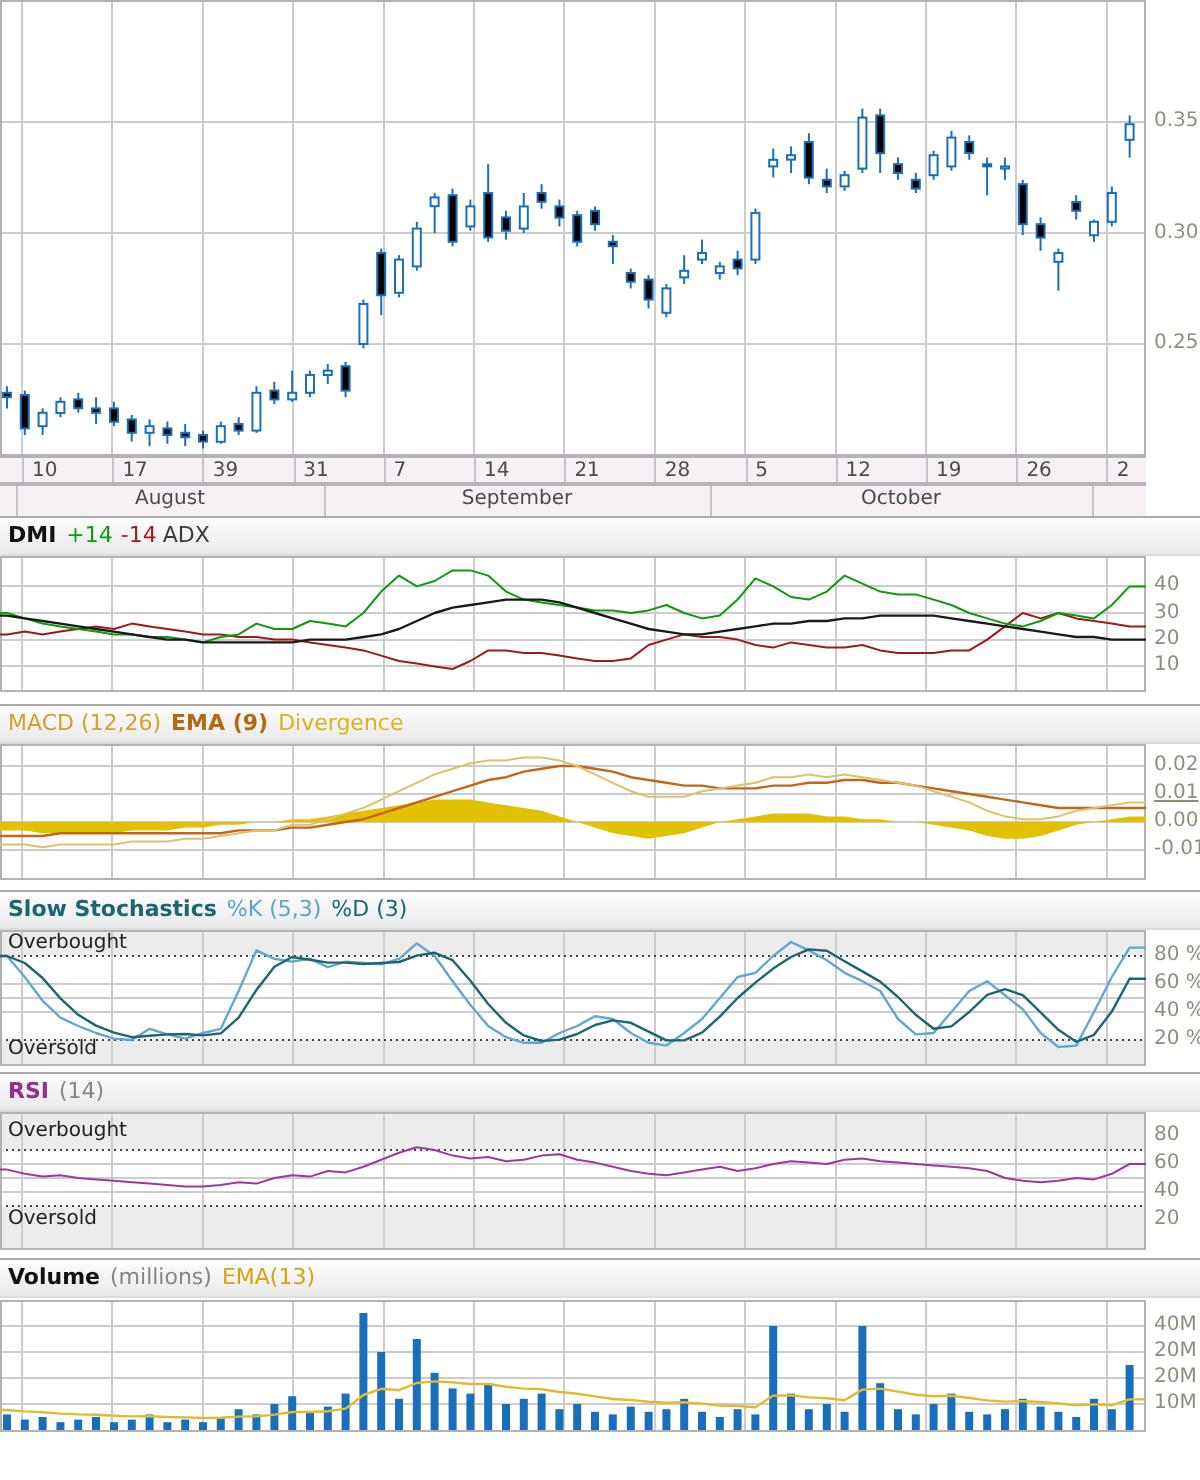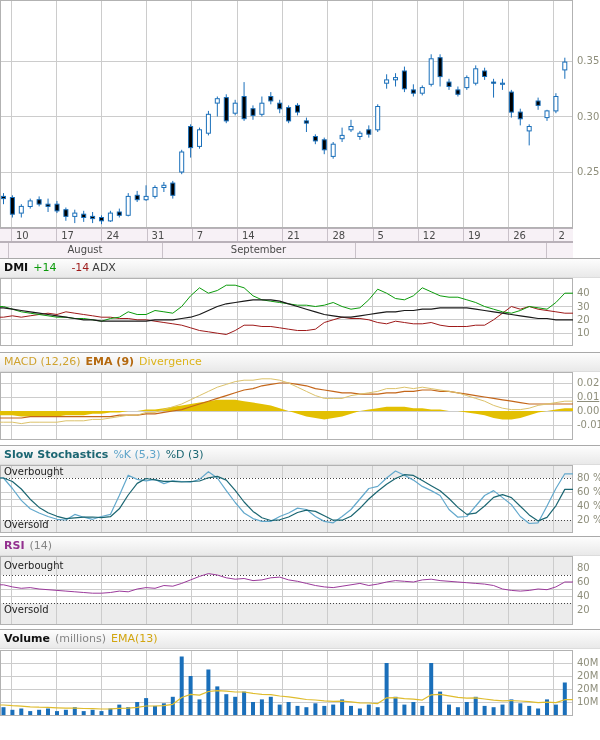--- a/index.html
+++ b/index.html
@@ -11,21 +11,21 @@
 .tickdiv{position:absolute;top:0;bottom:0;width:0;border-left:1px solid #c9c1c9}
 .hdr{position:absolute;left:0;width:596px;height:18px;border-top:1px solid #a9a9a9;border-bottom:1px solid #dcdcdc;background:linear-gradient(180deg,#fdfdfd,#e9e9e9);font-size:11px;line-height:18px;padding-left:4px;white-space:nowrap}
 .hdr b{color:#111}
 .oblabel{position:absolute;left:4px;font-size:10px;color:#222}
 .ylabel{position:absolute;left:577px;font-size:10px;color:#8e8e7b;white-space:nowrap}
 .c-plus{color:#0b9b0b}.c-minus{color:#9e1a1a}.c-adx{color:#3a3a3a}
 .c-macd{color:#cfa22e}.c-ema{color:#b4690f;font-weight:bold}.c-divg{color:#dcb31a}
 .c-stot{color:#1b6672;font-weight:bold}.c-k{color:#5ea4c9}.c-d{color:#1b6672}
 .c-rsit{color:#93308f;font-weight:bold}.c-gray{color:#858585}
 .c-volema{color:#d2a50f}
-.sp{margin-left:5px}.sp1{margin-left:15px}.sp3{margin-left:3px}
+.sp{margin-left:5px}.sp1{margin-left:4px}.sp3{margin-left:3px}
 </style>
 </head>
 <body>
 
 <div class="wrap">
 
   <svg id="plot" width="600" height="740" xmlns="http://www.w3.org/2000/svg">
       <g>
         <line x1="11" y1="0" x2="11" y2="228" stroke="#cccccc" shape-rendering="crispEdges"></line>
         <line x1="56.2" y1="0" x2="56.2" y2="228" stroke="#cccccc" shape-rendering="crispEdges"></line>
@@ -358,21 +358,21 @@
         <polyline points="0,705.0 3.5,705.0 12.4,705.7 21.3,706.1 30.2,706.8 39.1,707.2 48.0,707.4 57.0,707.9 65.9,708.2 74.8,708.1 83.7,708.5 92.6,708.7 101.5,709.0 110.4,708.9 119.3,708.3 128.2,708.2 137.2,707.3 146.1,706.0 155.0,706.0 163.9,705.6 172.8,704.3 181.7,697.5 190.6,694.4 199.5,695.1 208.4,691.5 217.3,690.7 226.3,691.2 235.2,692.0 244.1,692.0 253.0,693.4 261.9,694.3 270.8,694.6 279.7,696.0 288.6,696.9 297.5,698.2 306.4,699.5 315.4,700.0 324.3,700.9 333.2,701.4 342.1,701.1 351.0,701.8 359.9,702.8 368.8,703.0 377.7,703.6 386.6,697.8 395.5,697.7 404.4,698.7 413.4,699.1 422.3,700.1 431.2,694.8 440.1,694.3 449.0,695.8 457.9,697.4 466.8,698.1 475.7,697.9 484.6,699.0 493.6,700.2 502.5,700.8 511.4,700.6 520.3,701.0 529.2,701.7 538.1,702.7 547.0,702.2 555.9,702.6 564.8,699.7 573,699.7" fill="none" stroke="#dfbc2e" stroke-width="1.2" stroke-linejoin="round"></polyline>
       </g>
     </svg>
 
   <div class="band" id="weekband" style="top:228px;height:14px">
       <div class="tickdiv" style="left: 11px;"></div>
       <div class="wcell" style="left: 16px;">10</div>
       <div class="tickdiv" style="left: 56.2px;"></div>
       <div class="wcell" style="left: 61.2px;">17</div>
       <div class="tickdiv" style="left: 101.4px;"></div>
-      <div class="wcell" style="left: 106.4px;">24</div>
+      <div class="wcell" style="left: 106.4px;">39</div>
       <div class="tickdiv" style="left: 146.6px;"></div>
       <div class="wcell" style="left: 151.6px;">31</div>
       <div class="tickdiv" style="left: 191.8px;"></div>
       <div class="wcell" style="left: 196.8px;">7</div>
       <div class="tickdiv" style="left: 237px;"></div>
       <div class="wcell" style="left: 242px;">14</div>
       <div class="tickdiv" style="left: 282.2px;"></div>
       <div class="wcell" style="left: 287.2px;">21</div>
       <div class="tickdiv" style="left: 327.4px;"></div>
       <div class="wcell" style="left: 332.4px;">28</div>
@@ -386,20 +386,21 @@
       <div class="wcell" style="left: 513.2px;">26</div>
       <div class="tickdiv" style="left: 553.4px;"></div>
       <div class="wcell" style="left: 558.4px;">2</div>
     </div>
   <div class="band" id="monthband" style="top:242px;height:31px">
       <div class="tickdiv" style="left: 8px;"></div>
       <div class="mcell" style="left: 8px; width: 154px;">August</div>
       <div class="tickdiv" style="left: 162px;"></div>
       <div class="mcell" style="left: 162px; width: 193px;">September</div>
       <div class="tickdiv" style="left: 355px;"></div>
+      <div class="mcell" style="left: 355px; width: 191px;">October</div>
       <div class="tickdiv" style="left: 546px;"></div>
       <div class="mcell" style="left: 546px; width: 27px;"></div>
     </div>
 
   <div class="hdr" style="top:258px"><b>DMI</b><span class="c-plus sp">+14</span><span class="c-minus sp1">-14</span><span class="c-adx sp3">ADX</span></div>
 
   <div class="hdr" style="top:352px"><span class="c-macd">MACD (12,26)</span><span class="c-ema sp">EMA (9)</span><span class="c-divg sp">Divergence</span></div>
 
   <div class="hdr" style="top:445px"><span class="c-stot">Slow Stochastics</span><span class="c-k sp">%K (5,3)</span><span class="c-d sp">%D (3)</span></div>
 

